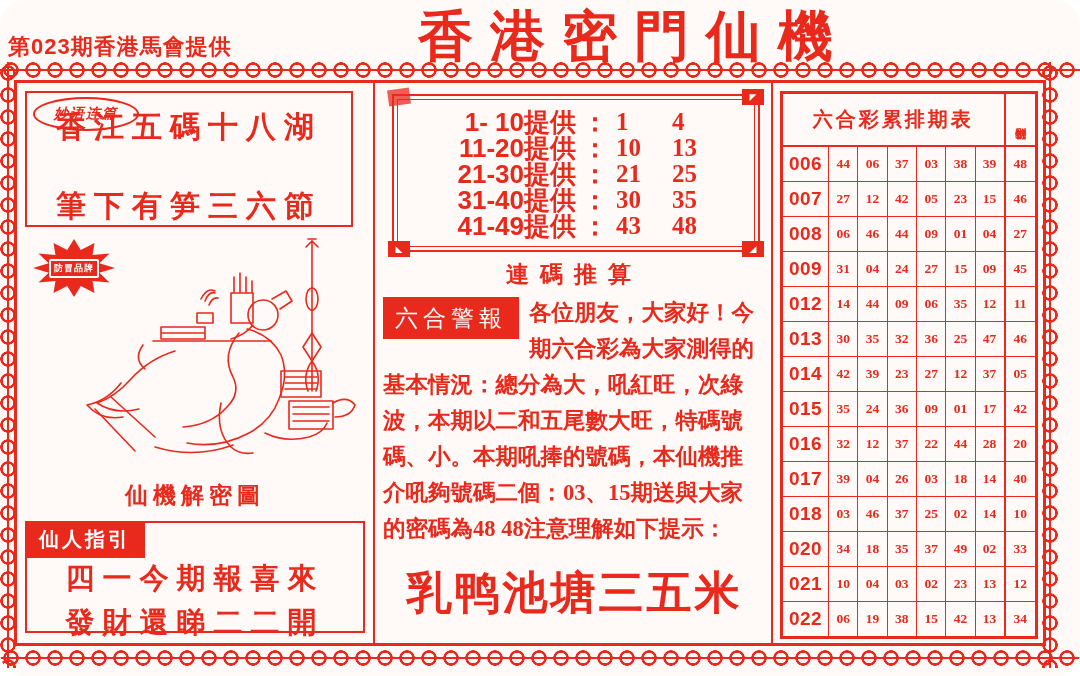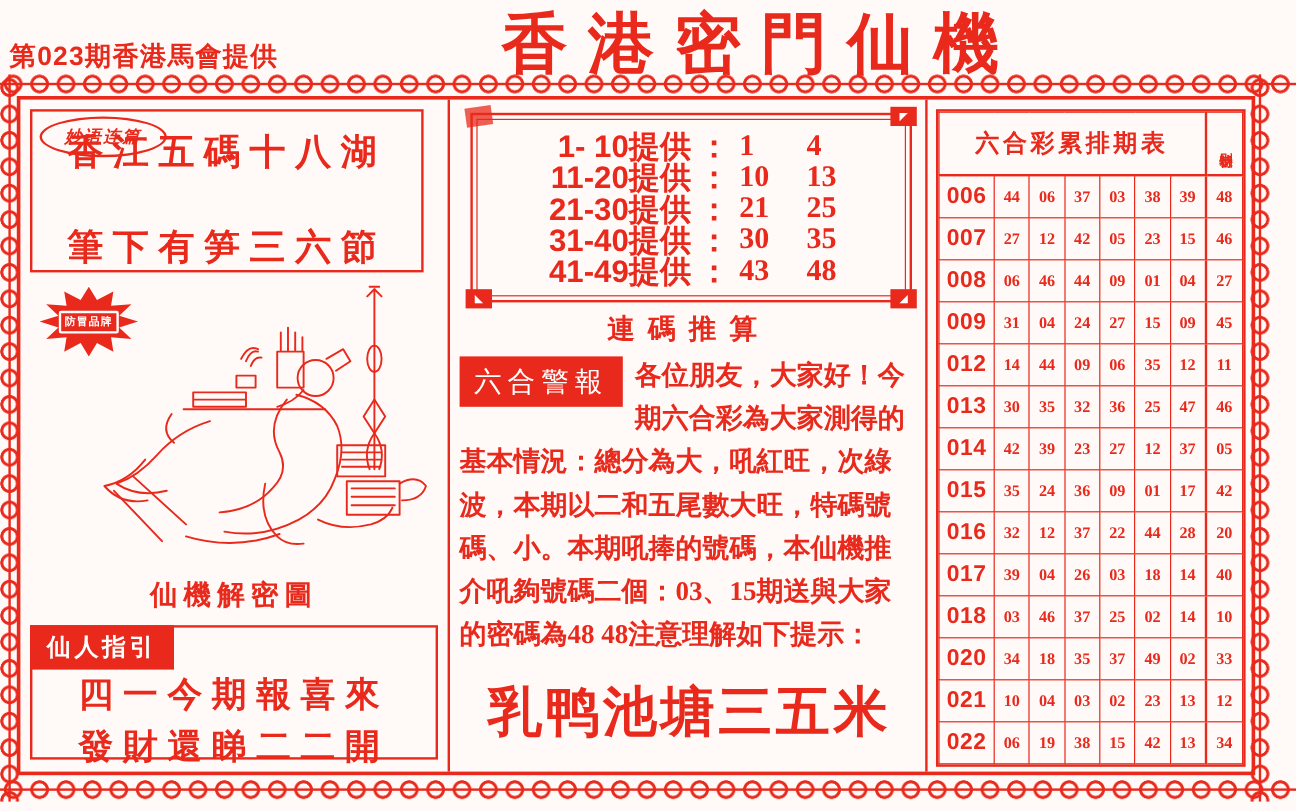--- a/index.html
+++ b/index.html
@@ -1,19 +1,19 @@
 <!DOCTYPE html>
 <html style="--red: #e8291c; --paper: #fffaf7;"><head>
 <meta charset="utf-8">
 <style>
   :root{ --red:#e8291c; --paper:#fffaf7; }
   *{margin:0;padding:0;box-sizing:border-box;}
   html,body{background:#ffffff;}
   body{font-family:"Liberation Sans",sans-serif;}
-  .sheet{position:relative;width:1080px;height:676px;background:var(--paper);overflow:hidden;color:var(--red);}
+  .sheet{position:relative;width:1080px;height:676px;background:var(--paper);overflow:hidden;color:var(--red);border-radius:24px;}
 
   
   .issue{position:absolute;left:8px;top:32px;font-size:22px;font-weight:800;letter-spacing:1px;white-space:nowrap;}
   .title{position:absolute;left:418px;top:0px;font-size:55px;font-weight:900;letter-spacing:17px;white-space:nowrap;}
 
   
   .edge{position:absolute;pointer-events:none;}
   .edge-h{left:0;width:1080px;height:16px;
     background-image:
       radial-gradient(circle 8px at 11px 8px, transparent 5px, var(--red) 5.5px 7.5px, transparent 8px),

